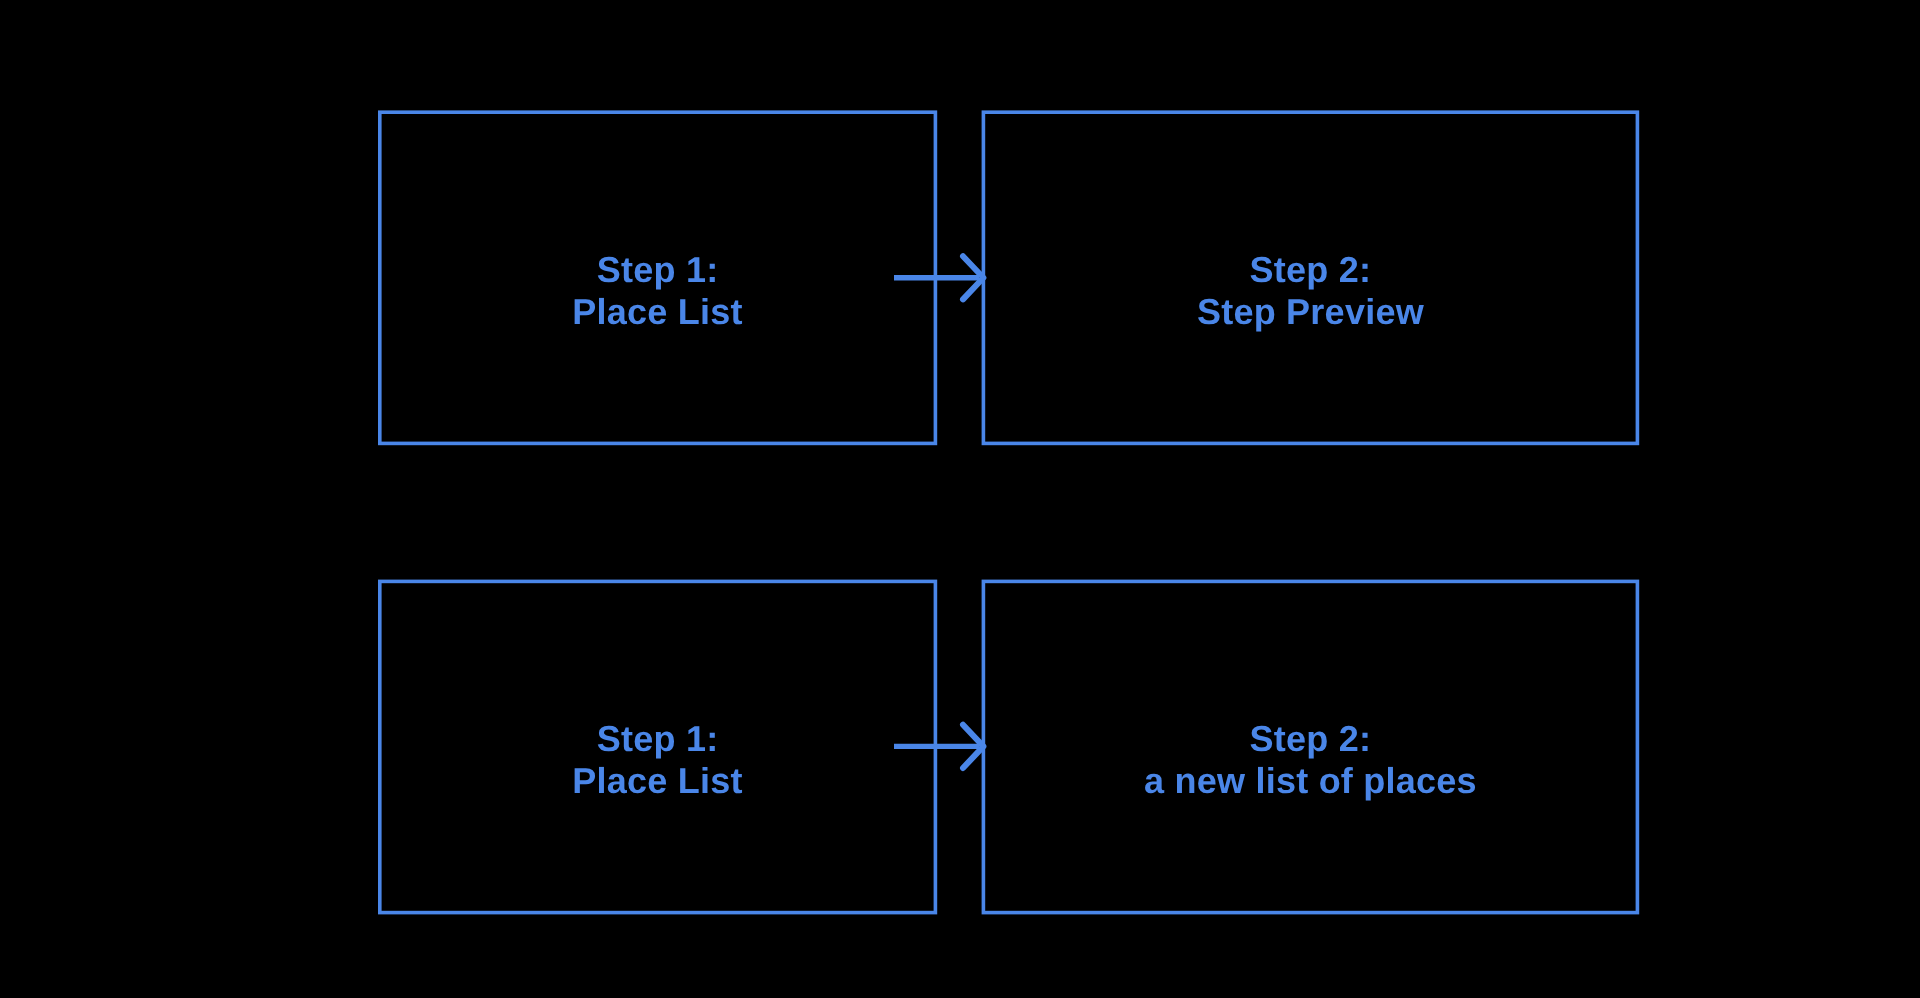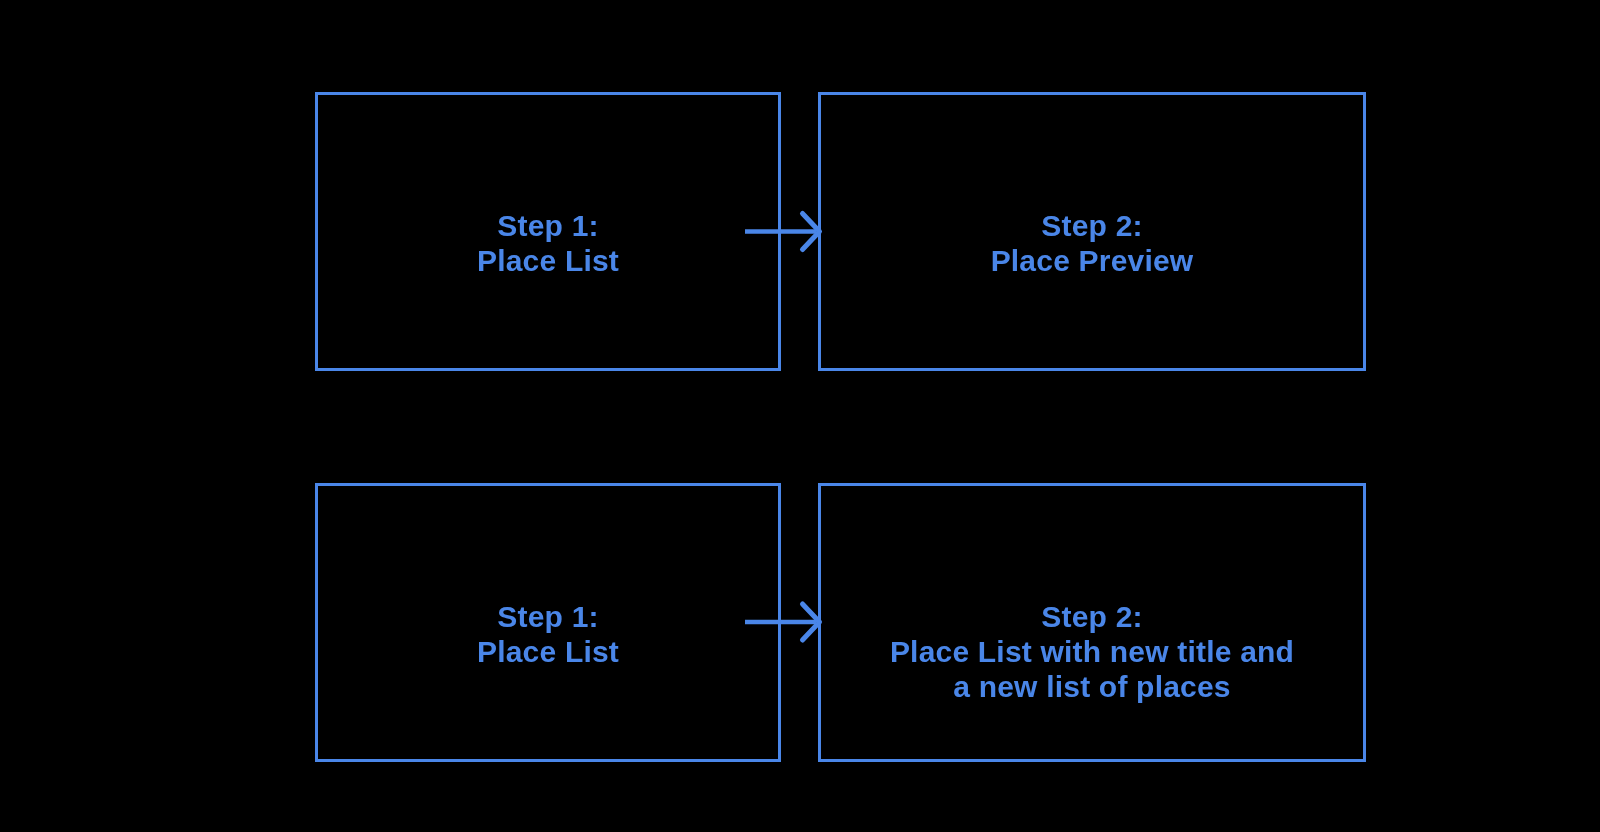--- a/index.html
+++ b/index.html
@@ -71,35 +71,34 @@
   <div class="box r1 c1">
     <div class="label">
       <div>Step 1:</div>
       <div>Place List</div>
     </div>
   </div>
 
   <div class="box r1 c2">
     <div class="label">
       <div>Step 2:</div>
-      <div>Place Preview</div>
+      <div>Step Preview</div>
     </div>
   </div>
 
   <div class="box r2 c1">
     <div class="label">
       <div>Step 1:</div>
       <div>Place List</div>
     </div>
   </div>
 
   <div class="box r2 c2">
     <div class="label">
       <div>Step 2:</div>
-      <div>Place List with new title and</div>
       <div>a new list of places</div>
     </div>
   </div>
 
   <svg class="arrows" viewBox="0 0 1600 832">
     <g>
       <path class="arrow-shaft" d="M745 231.5 H 816"></path>
       <path class="arrow-head" d="M802.5 213.5 L819.5 231.5 L802.5 249.5"></path>
     </g>
     <g>

